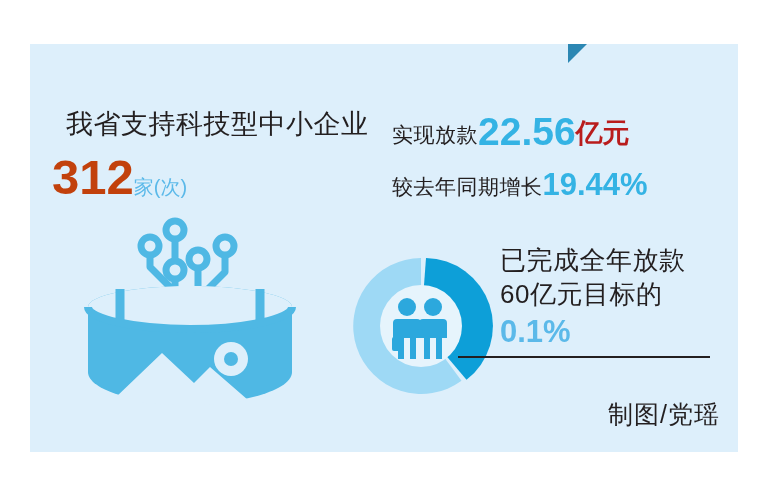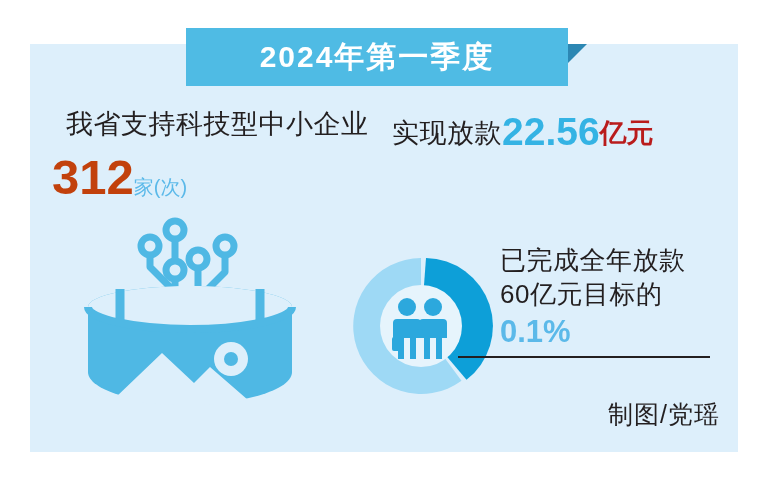--- a/index.html
+++ b/index.html
@@ -109,21 +109,21 @@
     top: 108px;
     z-index: 5;
   }
   .row-mix {
     white-space: nowrap;
     line-height: 1.22;
   }
   .row-mix + .row-mix { margin-top: 10px; }
   .t-dark {
     color: #231f20;
-    font-size: 27px;
+    font-size: 21px;
     letter-spacing: 0.5px;
   }
   .t-num {
     color: #34b3e4;
     font-size: 39px;
     font-weight: 700;
     vertical-align: -3px;
   }
   .t-unit {
     color: #b91c1c;
@@ -201,34 +201,34 @@
 </style>
 </head>
 <body>
 
 <div id="infographic">
 
   <div class="panel"></div>
 
   <div class="banner-fold"></div>
 
-  <div class="banner">
-    <div class="banner-label">2024年第一季度</div>
-  </div>
 
   <div class="txt-left">
     <div class="line-head">我省支持科技型中小企业</div>
     <div class="line-big">
       <span class="num-xl">312</span><span class="unit-lg">家(次)</span>
     </div>
   </div>
 
   <div class="txt-right">
     <div class="row-mix">
       <span class="t-dark">实现放款</span><span class="t-num">22.56</span><span class="t-unit">亿元</span>
+    </div>
+    <div class="row-mix">
+      <span class="t-dark">较去年同期增长</span><span class="t-num-sm">19.44%</span>
     </div>
   </div>
 
   <div class="art-left">
     <svg viewBox="0 0 240 205" width="240" height="205" xmlns="http://www.w3.org/2000/svg">
       <g fill="none" stroke="#4fb8e4" stroke-width="7" stroke-linecap="round" stroke-linejoin="round">
         <path d="M80 35 L80 55 L105 80 L105 118"></path>
         <path d="M105 22 L105 118"></path>
         <path d="M128 52 L128 68 L128 118"></path>
         <path d="M155 38 L155 60 L130 85 L130 118"></path>

